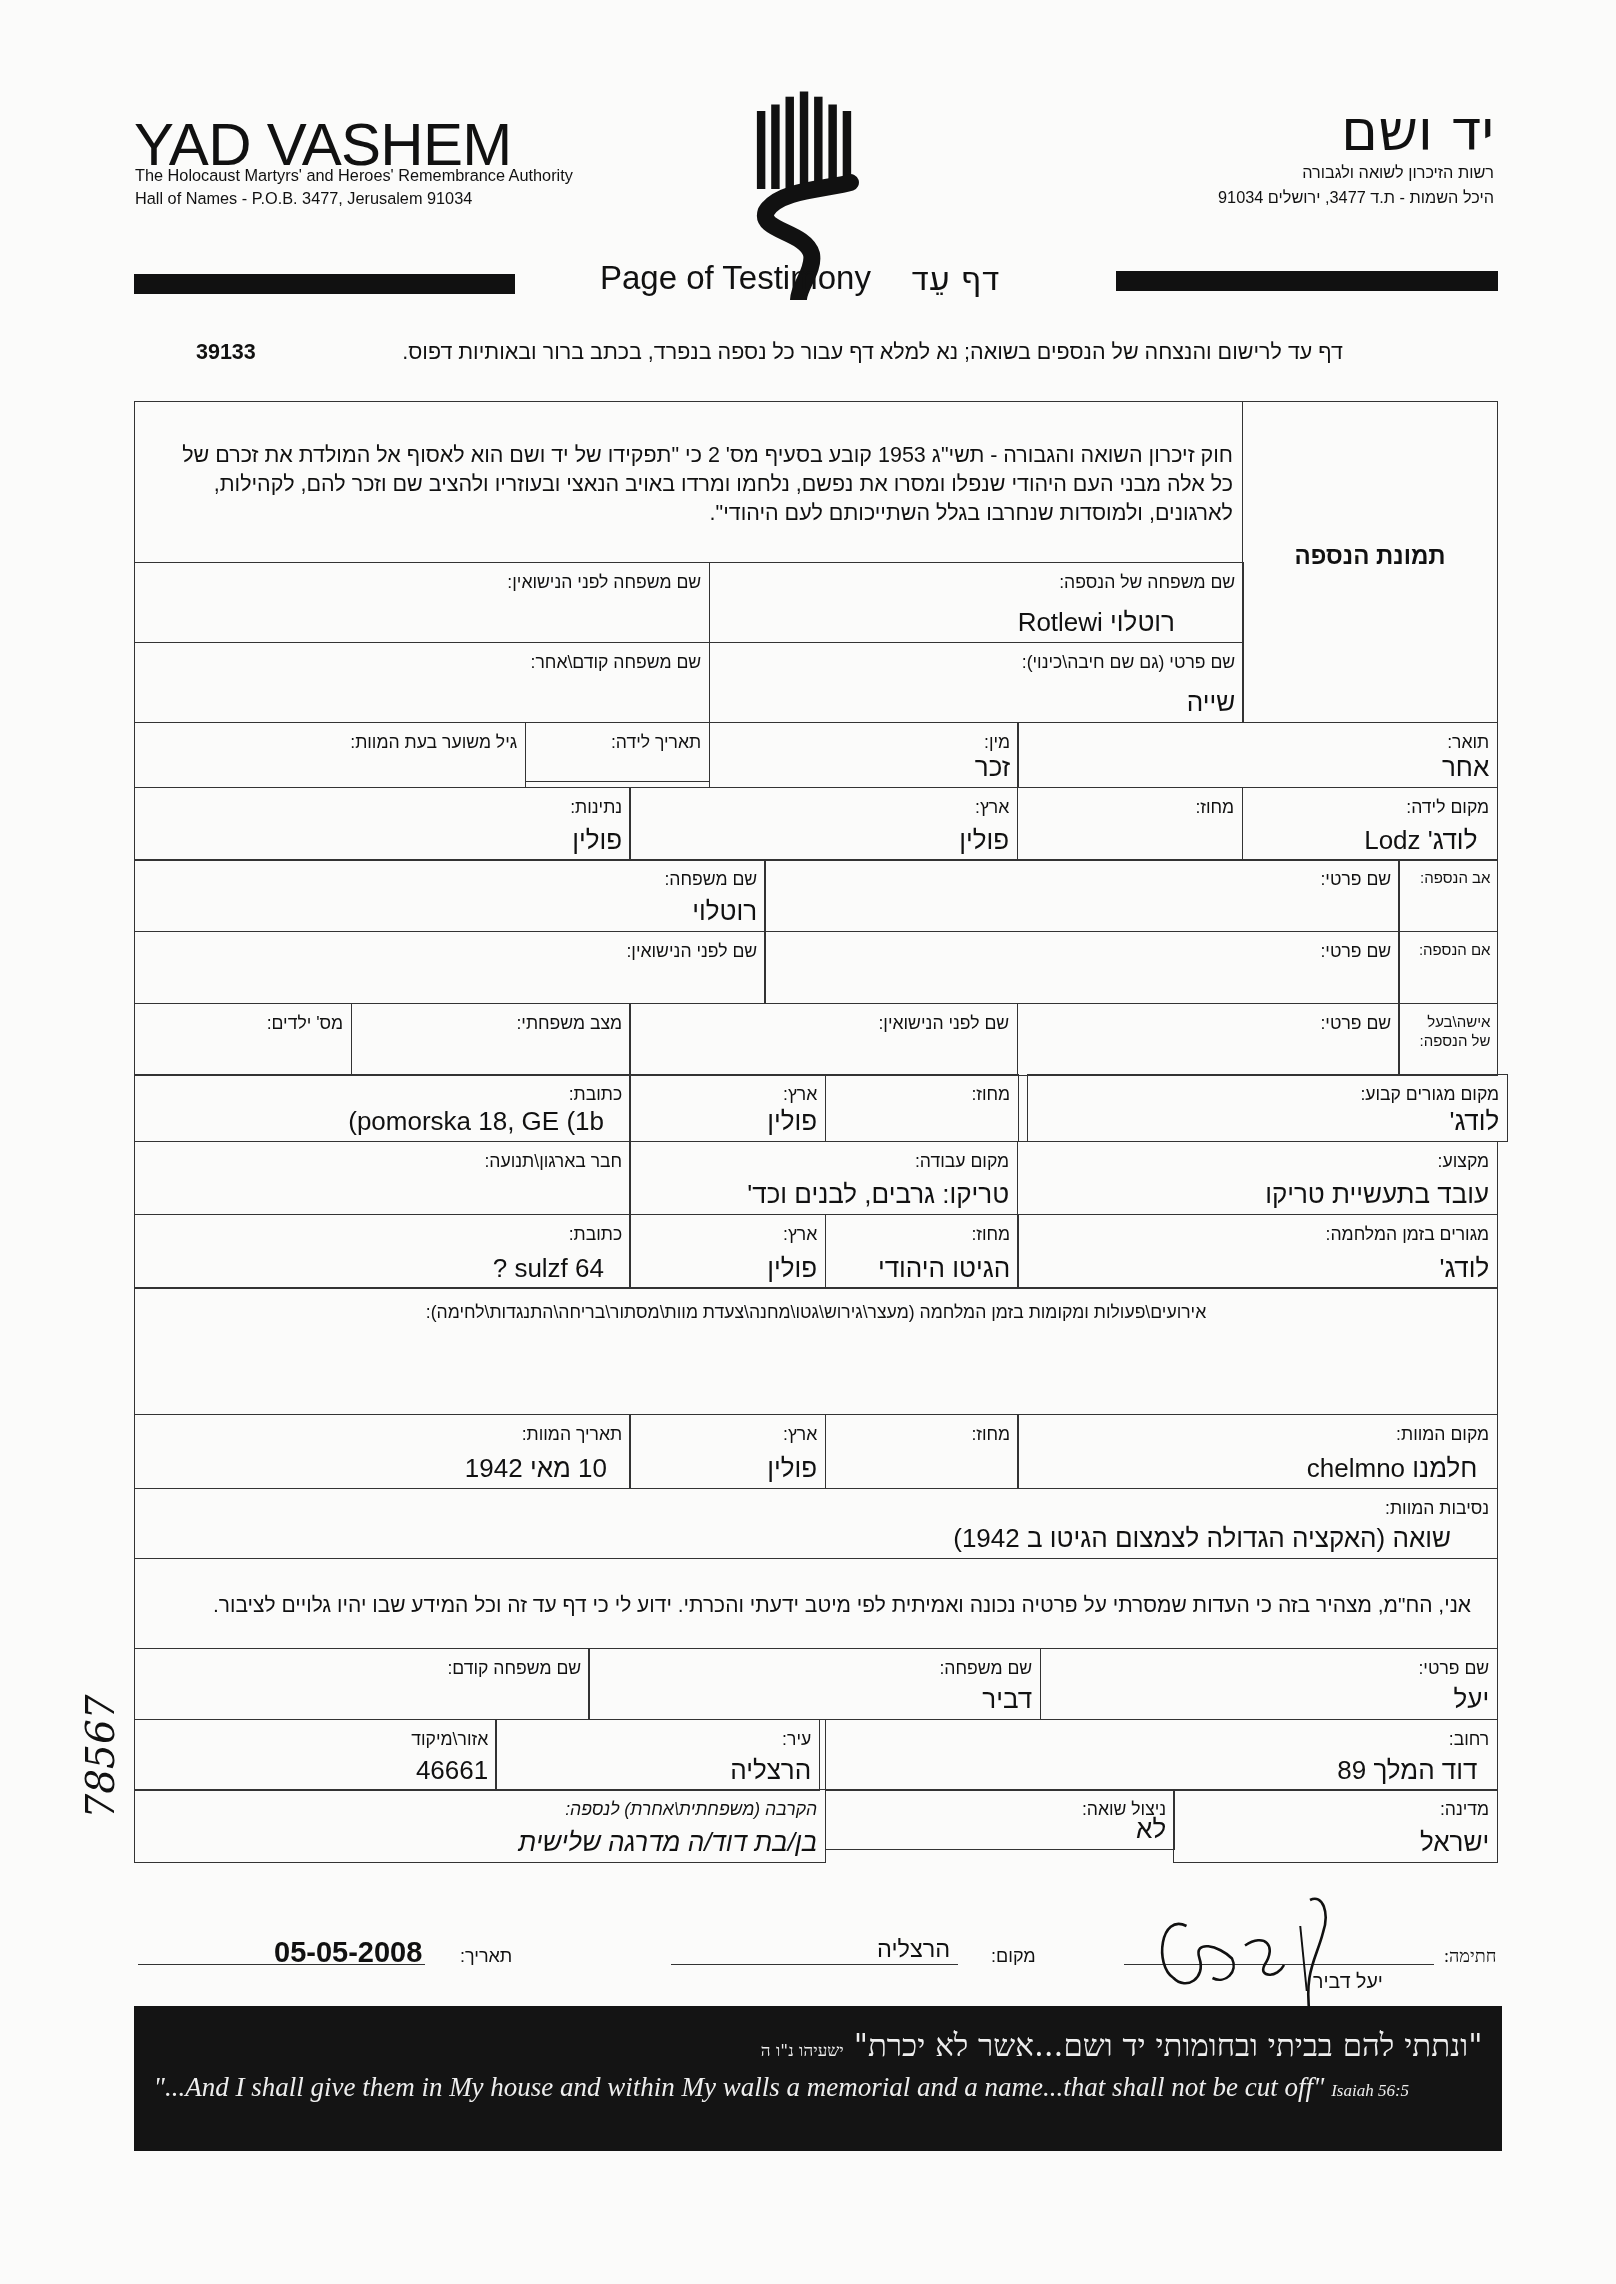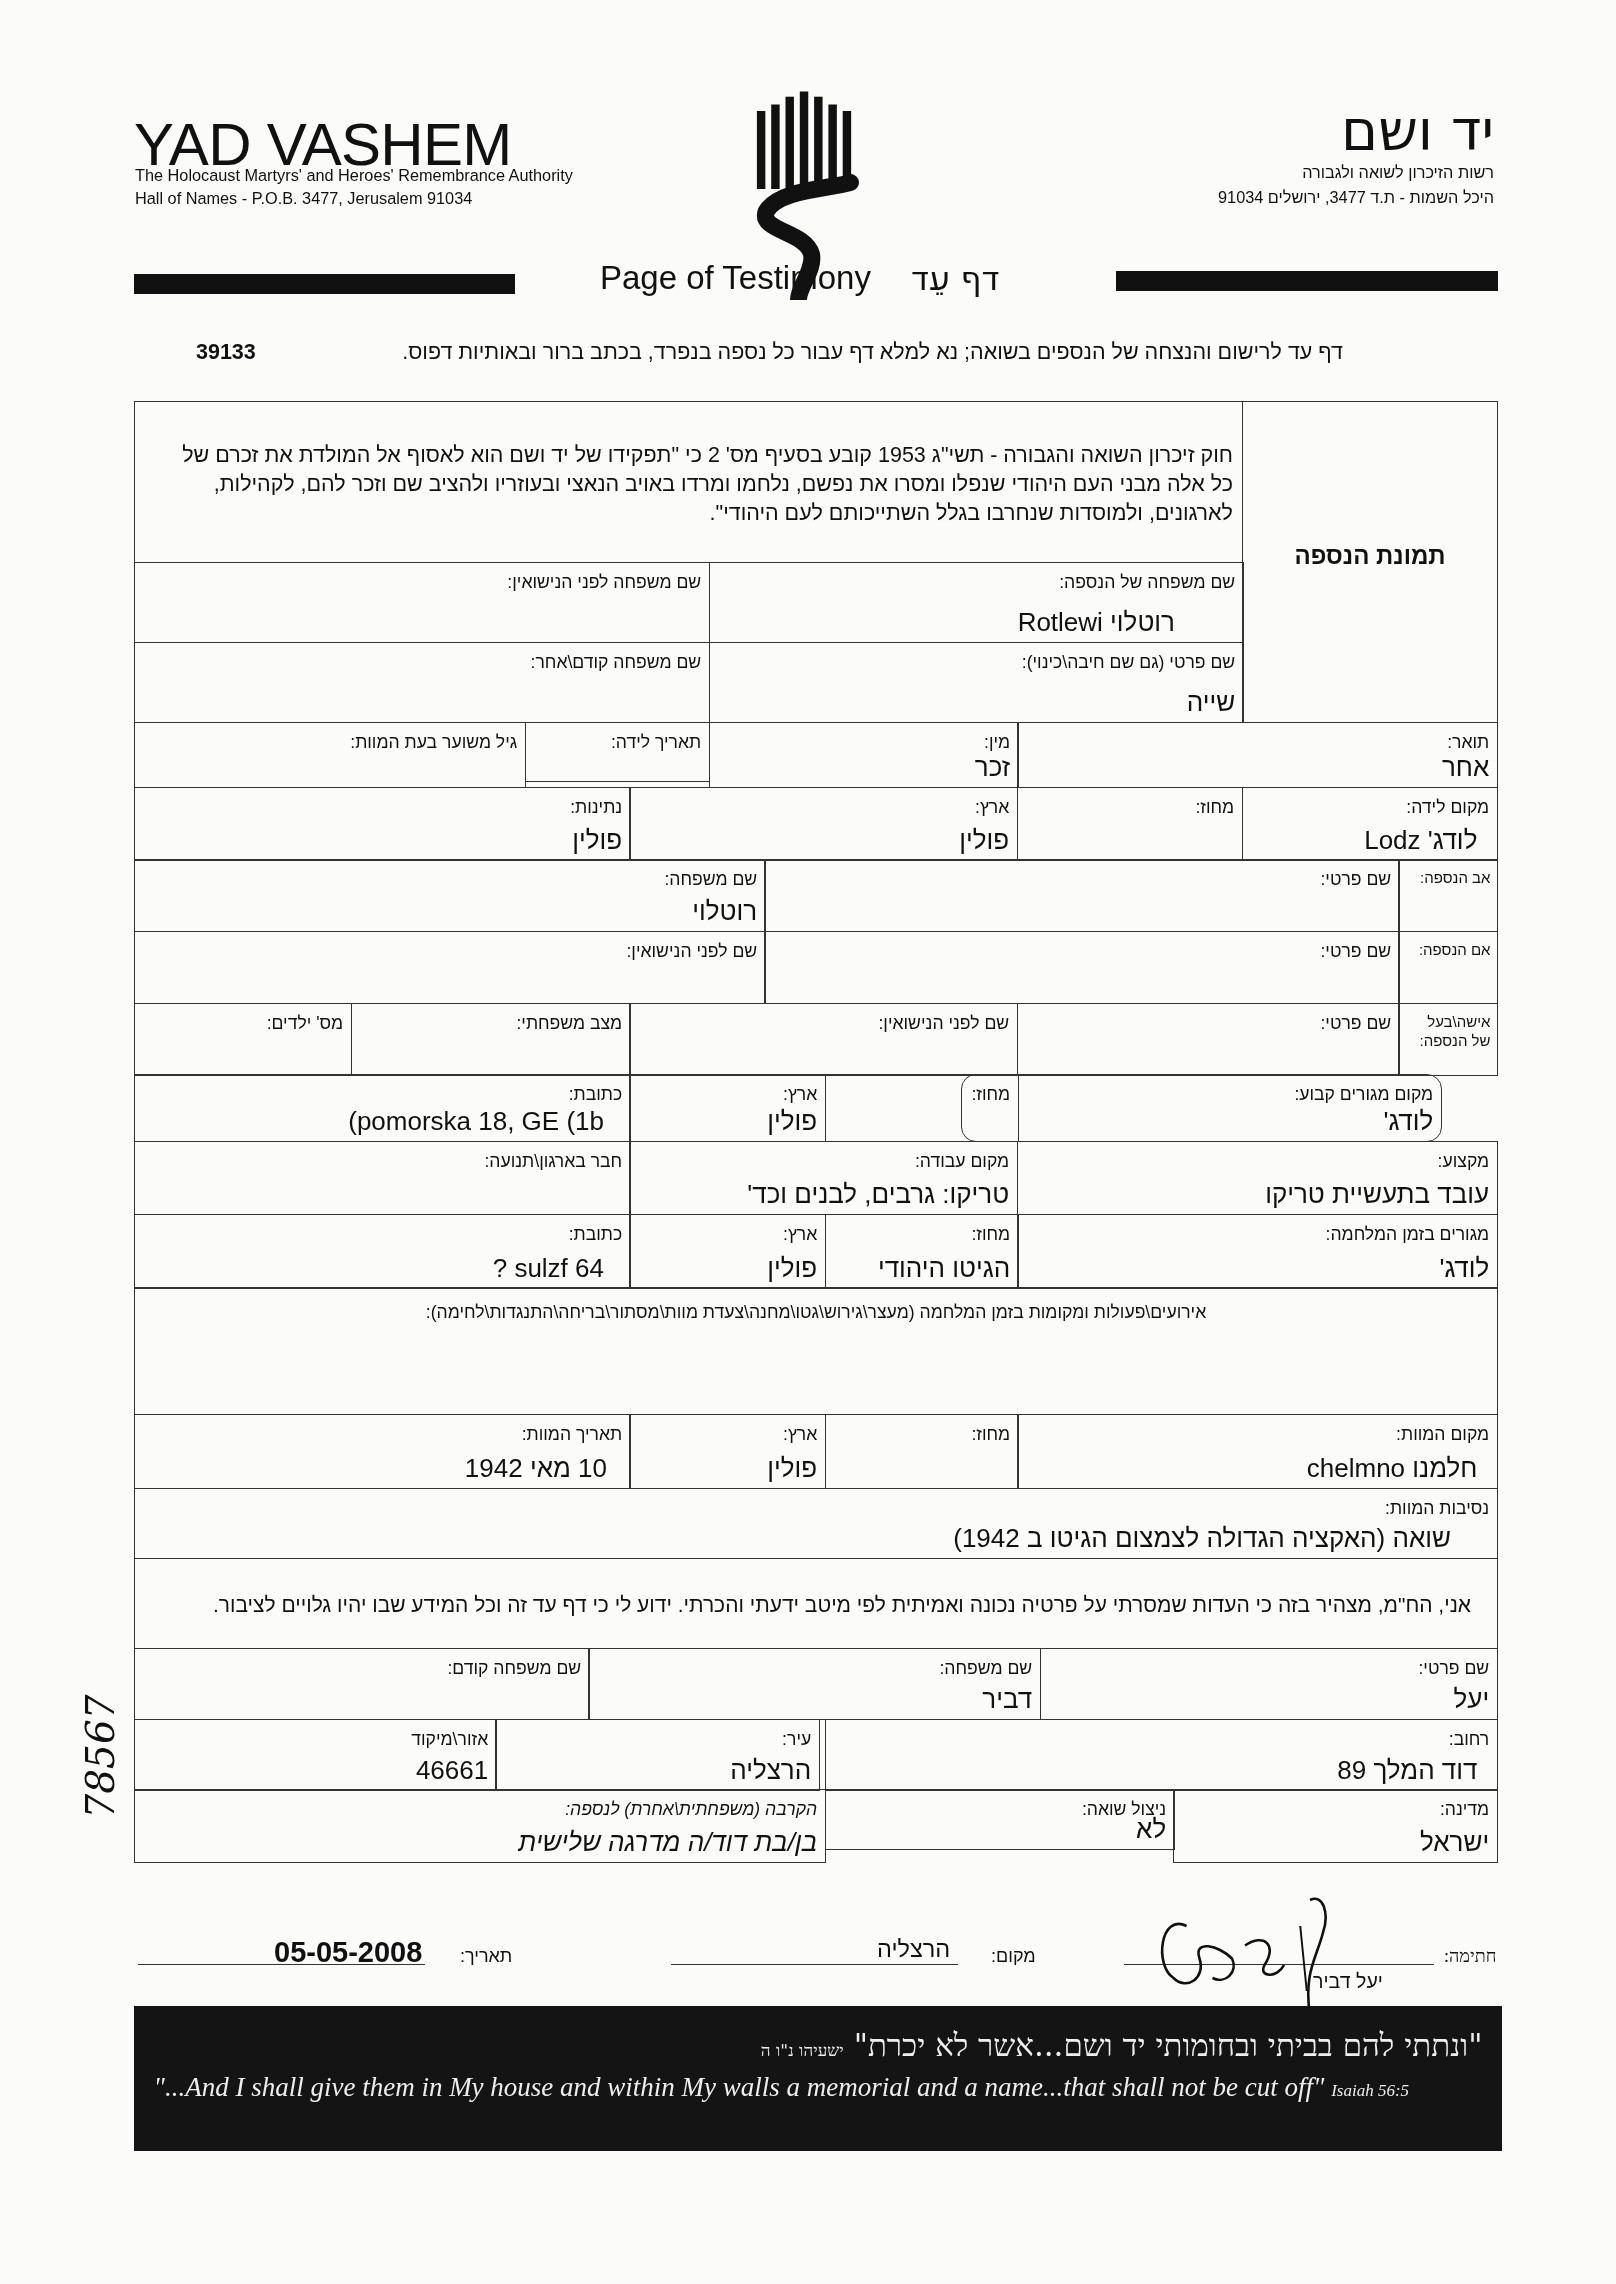--- a/index.html
+++ b/index.html
@@ -168,21 +168,21 @@
 </div>
 <div class="cell" style="left:351px; top:1003px; width:280px; height:73px;">
   <div class="lbl">מצב משפחתי:</div>
   <div class="val"></div>
 </div>
 <div class="cell" style="left:134px; top:1003px; width:218px; height:73px;">
   <div class="lbl">מס' ילדים:</div>
   <div class="val"></div>
 </div>
 
-<div class="cell" style="left:961px; top:1074px; width:481px; height:68px;border-radius:15px;">
+<div class="cell" style="left:1027px; top:1074px; width:481px; height:68px;">
   <div class="lbl">מקום מגורים קבוע:</div>
   <div class="val">לודג'</div>
 </div>
 <div class="cell" style="left:825px; top:1074px; width:194px; height:68px;">
   <div class="lbl">מחוז:</div>
   <div class="val"></div>
 </div>
 <div class="cell" style="left:629px; top:1074px; width:197px; height:68px;">
   <div class="lbl">ארץ:</div>
   <div class="val">פולין</div>

